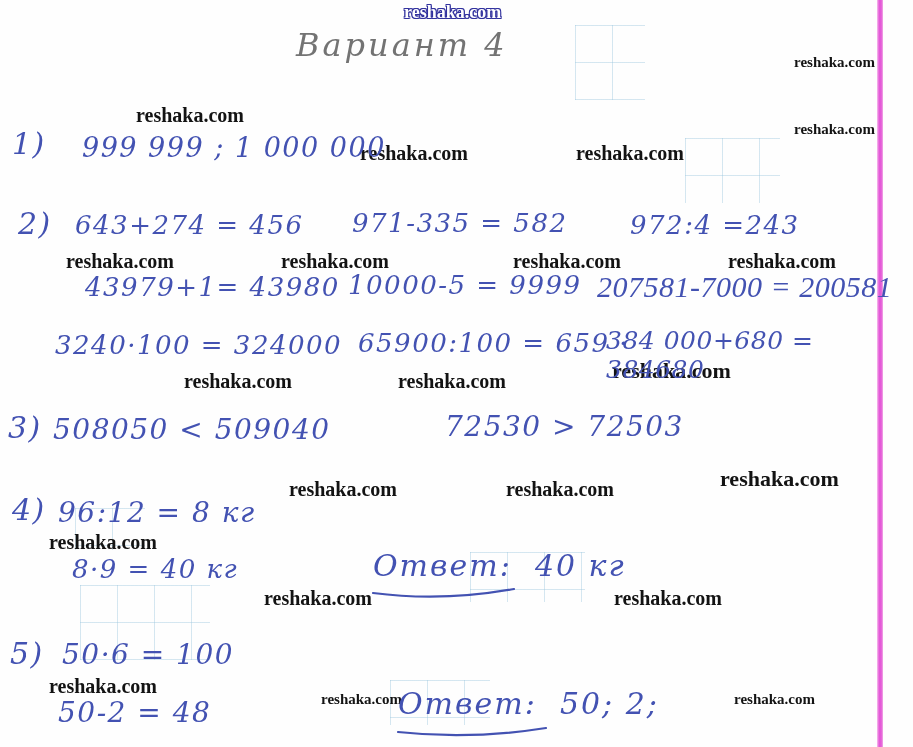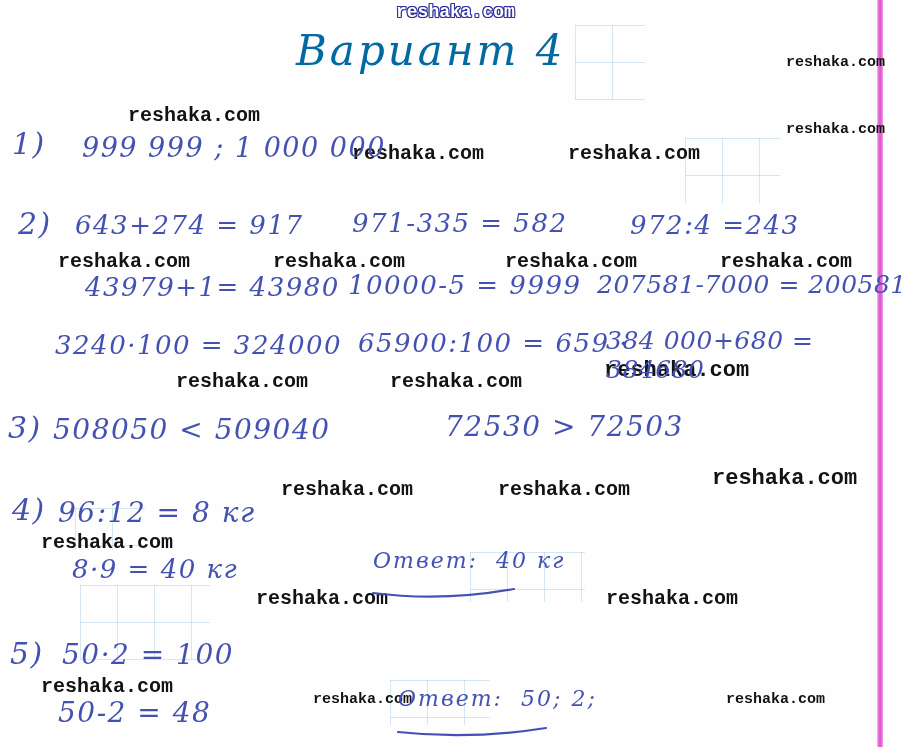--- a/index.html
+++ b/index.html
@@ -16,39 +16,39 @@
       repeating-linear-gradient(to bottom, rgba(150,195,220,.40) 0 1px, transparent 1px 37px);
   }
   
   .margin-line{
     position:absolute;top:0;height:747px;width:6px;left:877px;
     background:linear-gradient(to right,#f7bfee,#e45ad8 35%,#e45ad8 70%,#f2a9e6);
   }
   
   .wm{
     position:absolute;color:#131313;font-weight:600;font-size:20px;
-    font-family:Liberation Mono, monospace;letter-spacing:0px;
+    font-family:Liberation Serif, serif;letter-spacing:0px;margin-left:8px;
   }
   .wm.small{font-size:15px;font-weight:600;}
   .wm.outline{
     color:#ffffff;font-size:18px;font-weight:700;
     text-shadow:-1px 0 #32329e, 1px 0 #32329e, 0 -1px #32329e, 0 1px #32329e,
                 -1px -1px #32329e, 1px 1px #32329e, -1px 1px #32329e, 1px -1px #32329e;
   }
   
   .ink{
     position:absolute;color:#4352b2;
     font-family:"DejaVu Serif", serif;font-style:italic;
     letter-spacing:1.5px;
   }
   .num{font-size:30px;}
   .eq{font-size:26px;}
   .eq-lg{font-size:28px;}
-  .ans{font-size:22px;letter-spacing:2px;}
-  .title{font-size:42px;letter-spacing:3px;color:#0369a1;}
+  .ans{font-size:30px;letter-spacing:2px;}
+  .title{font-size:32px;letter-spacing:3px;color:#737373;}
   .uline{position:absolute;}
   .uline path{stroke:#4352b2;stroke-width:2.2;fill:none;stroke-linecap:round;}
 </style>
 </head>
 <body>
 
 <div class="grid-patch" style="left:575px;top:25px;width:70px;height:75px;"></div>
 <div class="grid-patch" style="left:685px;top:138px;width:95px;height:65px;"></div>
 <div class="grid-patch" style="left:75px;top:508px;width:70px;height:42px;"></div>
 <div class="grid-patch" style="left:80px;top:585px;width:130px;height:75px;"></div>
@@ -79,41 +79,41 @@
 <span class="wm" style="left:41px;top:675px;">reshaka.com</span>
 <span class="wm small" style="left:313px;top:691px;">reshaka.com</span>
 <span class="wm small" style="left:726px;top:691px;">reshaka.com</span>
 
 <span class="ink title" style="left:296px;top:26px;">Вариант 4</span>
 
 <span class="ink num" style="left:12px;top:126px;">1)</span>
 <span class="ink eq" style="left:68px;top:132px;font-size:27px;margin-left:14px;">999 999  ;  1 000 000</span>
 
 <span class="ink num" style="left:18px;top:206px;">2)</span>
-<span class="ink eq" style="left:75px;top:210px;">643+274 = 917</span>
+<span class="ink eq" style="left:75px;top:210px;">643+274 = 456</span>
 <span class="ink eq" style="left:352px;top:208px;">971-335 = 582</span>
 <span class="ink eq" style="left:630px;top:210px;">972:4 =243</span>
 <span class="ink eq" style="left:68px;top:272px;margin-left:17px;">43979+1= 43980</span>
 <span class="ink eq" style="left:348px;top:270px;">10000-5 = 9999</span>
-<span class="ink eq" style="left:597px;top:270px;font-size:25px;letter-spacing:0.5px;">207581-7000 = 200581</span>
+<span class="ink eq" style="left:597px;top:270px;font-size:30px;letter-spacing:0.5px;font-family:Liberation Serif, serif;">207581-7000 = 200581</span>
 <span class="ink eq" style="left:55px;top:330px;">3240·100 = 324000</span>
 <span class="ink eq" style="left:358px;top:328px;">65900:100 = 659 ·</span>
 <span class="ink eq" style="left:606px;top:326px;font-size:25px;letter-spacing:0.5px;">384 000+680 = 384680</span>
 
 <span class="ink num" style="left:8px;top:410px;">3)</span>
 <span class="ink eq-lg" style="left:53px;top:413px;">508050 &lt; 509040</span>
 <span class="ink eq-lg" style="left:445px;top:410px;">72530 &gt; 72503</span>
 
 <span class="ink num" style="left:12px;top:492px;">4)</span>
 <span class="ink eq-lg" style="left:58px;top:496px;">96:12 = 8 кг</span>
 <span class="ink eq" style="left:72px;top:554px;">8·9 = 40 кг</span>
 <span class="ink ans" style="left:373px;top:548px;"><span>Ответ:</span>&nbsp;&nbsp;<span>40 кг</span></span>
 <svg class="uline" style="left:370px;top:586px;" width="148" height="16">
     <path d="M3,7 Q72,16 144,3"></path>
   </svg>
 
 <span class="ink num" style="left:10px;top:636px;">5)</span>
-<span class="ink eq-lg" style="left:62px;top:638px;">50·2 = 100</span>
+<span class="ink eq-lg" style="left:62px;top:638px;">50·6 = 100</span>
 <span class="ink eq-lg" style="left:58px;top:696px;">50-2 = 48</span>
 <span class="ink ans" style="left:398px;top:686px;"><span>Ответ:</span>&nbsp;&nbsp;<span>50; 2;</span></span>
 <svg class="uline" style="left:395px;top:725px;" width="155" height="16">
     <path d="M3,7 Q75,15 151,3"></path>
   </svg>
 
 </body></html>

